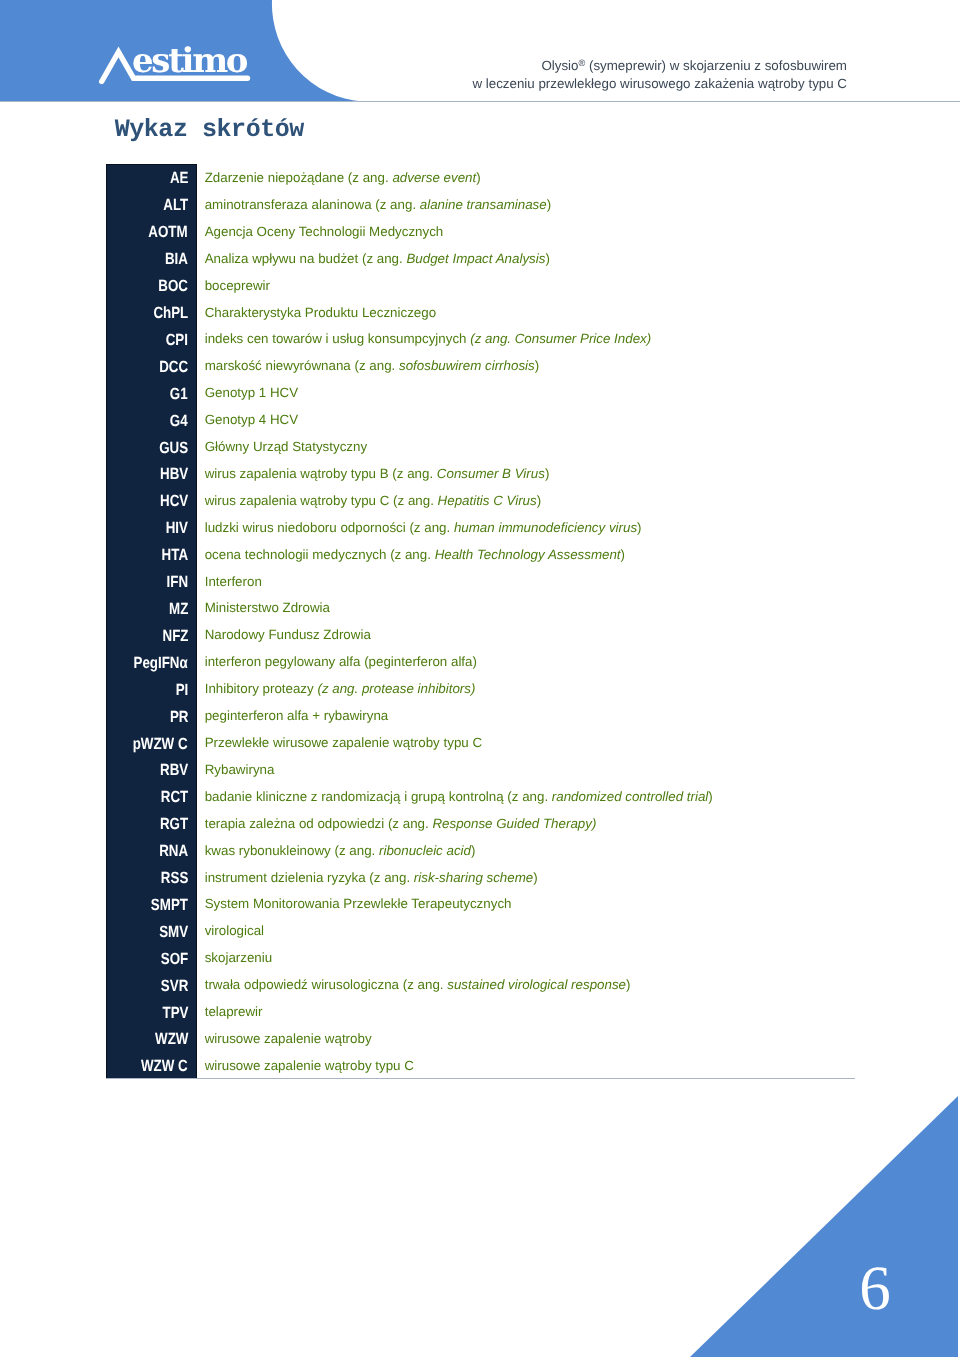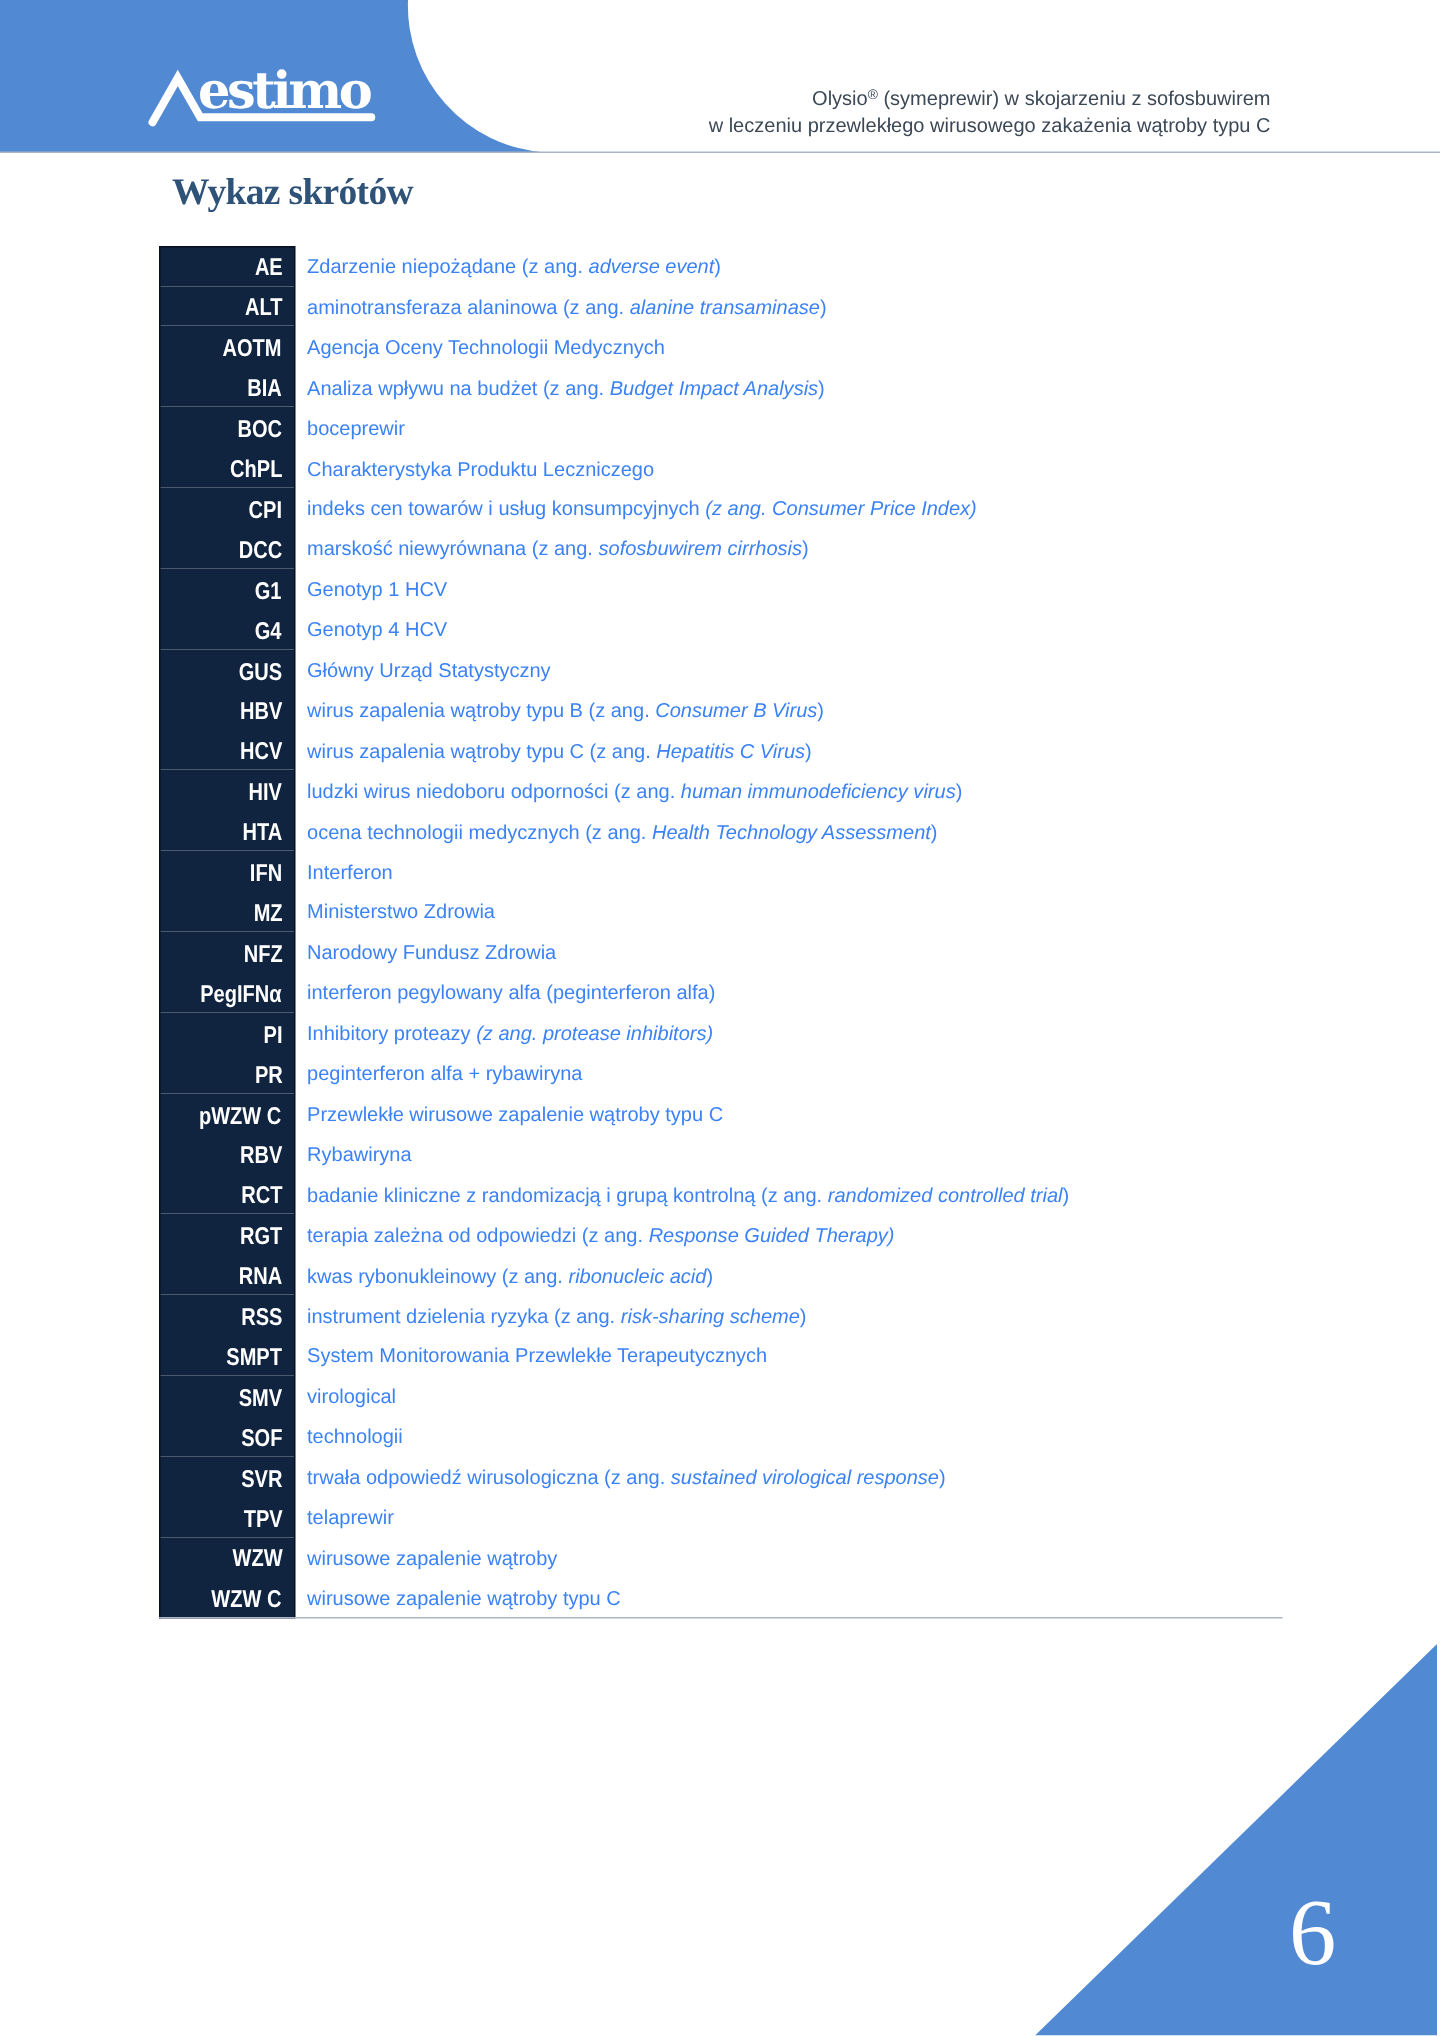--- a/index.html
+++ b/index.html
@@ -16,32 +16,32 @@
   .logo{position:absolute;left:91.5px;top:31px;width:170px;height:60px;}
   .logo svg{display:block;}
 
   .hdr-title{position:absolute;left:420px;top:57px;width:427px;text-align:right;
              color:#3c4856;font-size:13.35px;line-height:18.3px;font-family:"Liberation Sans",sans-serif;}
 
   
   .reg{font-size:9.2px;vertical-align:baseline;position:relative;top:-3.6px;line-height:0;}
 
   .heading{position:absolute;left:114.7px;top:114.8px;color:#2f5278;
-           font-family:Liberation Serif, serif;font-weight:bold;font-size:25px;letter-spacing:-0.45px;}
+           font-family:Liberation Mono, monospace;font-weight:bold;font-size:25px;letter-spacing:-0.45px;}
 
   
   .tbl{position:absolute;left:106.2px;top:163.6px;width:748.8px;}
   .abbr-edge{position:absolute;background:#06101e;}
   .row{display:flex;align-items:center;height:26.92px;}
   .abbr{width:90px;flex:0 0 90px;background:#10243f;height:26.92px;box-sizing:border-box;
         position:relative;}
   .abbr span{position:absolute;right:8.2px;top:1.9px;height:26.92px;line-height:26.92px;color:#fff;
         font-weight:bold;font-size:16.2px;transform:scaleX(0.825);transform-origin:100% 50%;
         white-space:nowrap;}
-  .desc{flex:1;color:#3b82f6;font-size:13.35px;padding-left:8.5px;line-height:26.92px;white-space:nowrap;position:relative;top:1.4px;}
+  .desc{flex:1;color:#4d7c0f;font-size:13.35px;padding-left:8.5px;line-height:26.92px;white-space:nowrap;position:relative;top:1.4px;}
   .desc i{font-style:italic;}
   .tbl-rule{position:absolute;left:106.2px;top:1078.2px;width:748.8px;height:1.1px;background:#a9b5c4;}
 
   
   .tri{position:absolute;left:0;top:0;width:960px;height:1357px;}
   .pagenum{position:absolute;left:845px;top:1257px;width:60px;text-align:center;color:#fff;
            font-family:"Liberation Serif",serif;font-size:63px;line-height:63px;}
 </style>
 </head>
 <body>
@@ -239,21 +239,21 @@
       <div class="row">
         <div class="abbr">
           <span>SMV</span>
         </div>
         <div class="desc"><span>virological</span></div>
       </div>
       <div class="row">
         <div class="abbr">
           <span>SOF</span>
         </div>
-        <div class="desc"><span>technologii</span></div>
+        <div class="desc"><span>skojarzeniu</span></div>
       </div>
       <div class="row">
         <div class="abbr">
           <span>SVR</span>
         </div>
         <div class="desc"><span>trwała odpowiedź wirusologiczna (z ang. </span><i>sustained virological response</i><span>)</span></div>
       </div>
       <div class="row">
         <div class="abbr">
           <span>TPV</span>

